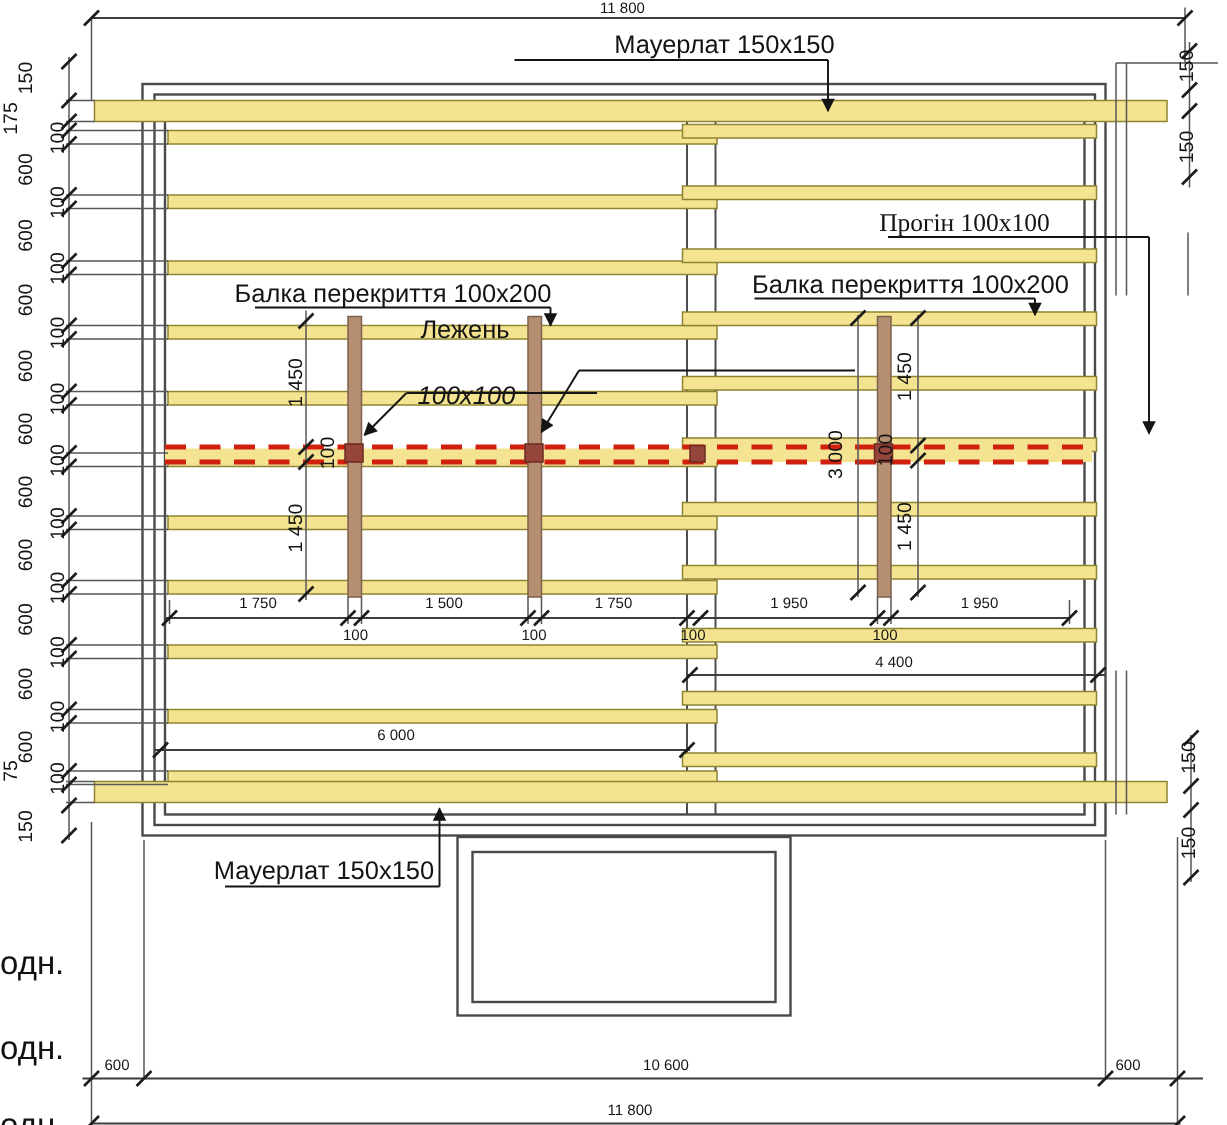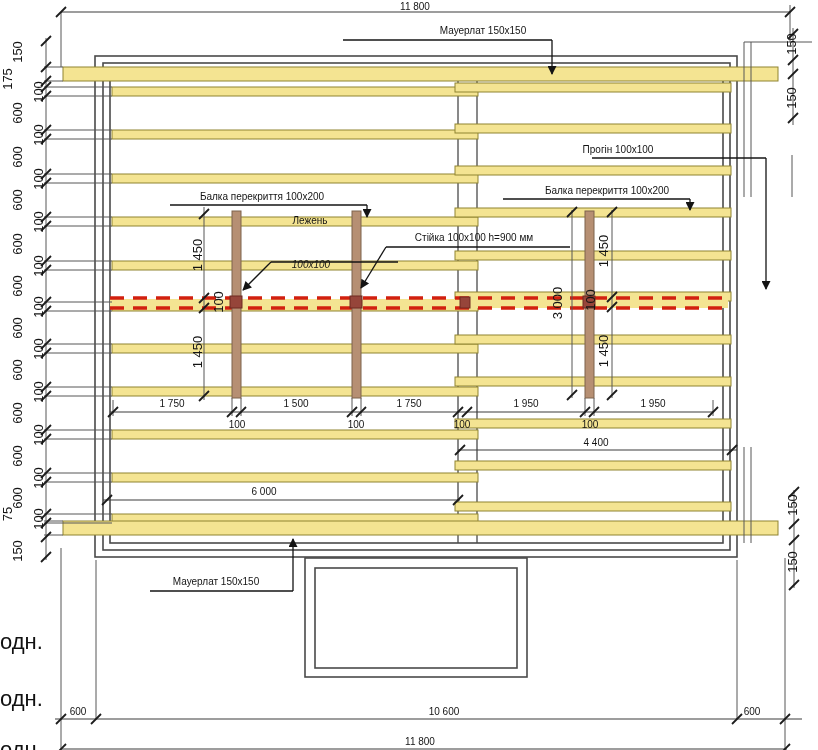--- a/index.html
+++ b/index.html
@@ -3,21 +3,21 @@
 <meta charset="utf-8">
 <style>
   html,body{margin:0;padding:0;background:#fff;}
   #root{position:relative;width:818px;height:750px;background:#fff;overflow:hidden;
         font-family:"Liberation Sans",sans-serif;}
   svg{position:absolute;left:0;top:0;}
   .t{position:absolute;color:#141414;white-space:nowrap;transform:translate(-50%,-50%);
      font-family:"Liberation Sans",sans-serif;}
   .dim{font-size:10px;}
   .sm{font-size:13px;}
-  .lbl{font-size:10px;}
+  .lbl{font-size:17px;}
   .rot{transform:translate(-50%,-50%) rotate(-90deg);}
   .cut{transform:none;font-size:22px;color:#111;}
 </style>
 </head>
 <body>
 
 <div id="root">
 
   <svg id="geom" width="818" height="750">
     <defs>
@@ -234,26 +234,25 @@
       <line x1="271" y1="262" x2="243" y2="290" marker-end="url(#arr)"></line>
       <line x1="386" y1="247" x2="570" y2="247"></line>
       <line x1="386" y1="247" x2="361" y2="288" marker-end="url(#arr)"></line>
       <line x1="150" y1="591" x2="293" y2="591"></line>
       <line x1="293" y1="591" x2="293" y2="539" marker-end="url(#arr)"></line>
     </g>
   </svg>
 
   <div class="t dim" style="left:415px;top:6px;">11 800</div>
   <div class="t lbl" style="left:483px;top:30px;">Мауерлат 150x150</div>
-  <div class="t lbl" style="left:618px;top:149px;">Прогін 100x100</div>
+  <div class="t lbl" style="left:643px;top:149px;font-family:Liberation Serif, serif;">Прогін 100x100</div>
   <div class="t lbl" style="left:262px;top:196px;">Балка перекриття 100x200</div>
   <div class="t lbl" style="left:607px;top:190px;">Балка перекриття 100x200</div>
   <div class="t lbl" style="left:310px;top:220px;">Лежень</div>
   <div class="t lbl" style="left:311px;top:264px;font-style:italic;">100x100</div>
-  <div class="t lbl" style="left:474px;top:237px;">Стійка 100x100 h=900 мм</div>
   <div class="t lbl" style="left:216px;top:581px;">Мауерлат 150x150</div>
   <div class="t dim" style="left:596px;top:442px;">4 400</div>
   <div class="t dim" style="left:264px;top:491px;">6 000</div>
   <div class="t dim" style="left:420px;top:741px;">11 800</div>
   <div class="t rot sm" style="left:557px;top:303px;">3 000</div>
 
   <div id="gen-labels">
       <div class="t dim" style="left: 172px; top: 403px;">1 750</div>
       <div class="t dim" style="left: 296px; top: 403px;">1 500</div>
       <div class="t dim" style="left: 409px; top: 403px;">1 750</div>

